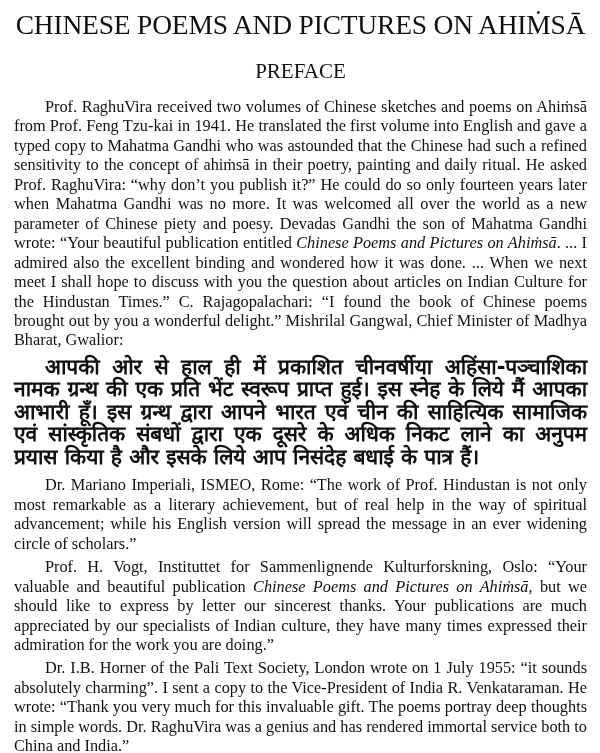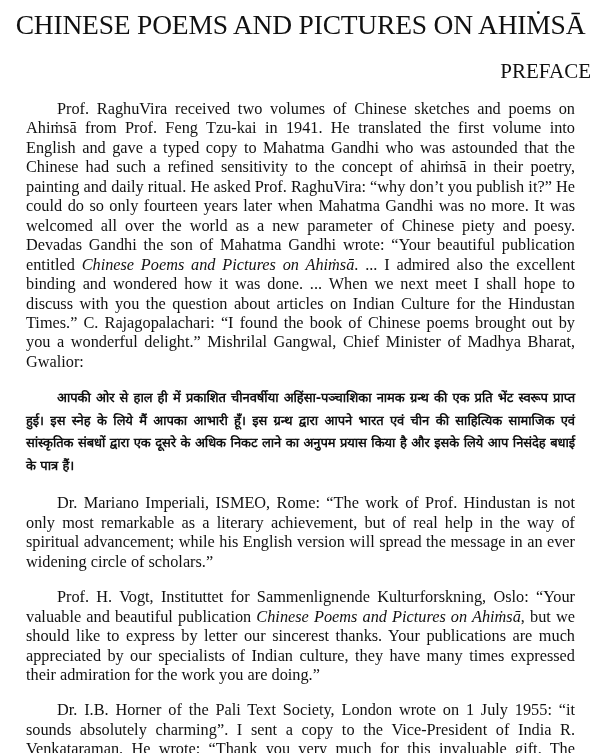--- a/index.html
+++ b/index.html
@@ -27,39 +27,39 @@
       text-align: center;
       font-weight: normal;
       font-size: 27.5px;
       line-height: 30px;
       letter-spacing: -0.2px;
       white-space: nowrap;
     }
     .subtitle {
       margin: 0;
       margin-top: 19px;
-      text-align: right;
+      text-align: center;
       font-weight: normal;
       font-size: 21px;
       line-height: 24px;
     }
     .body {
       margin-top: 14px;
     }
     p {
-      margin: 16px;
+      margin: 4px;
       font-size: 16.3px;
       line-height: 19.45px;
       text-align: justify;
       text-indent: 31px;
     }
     p.hindi {
       font-family: "DejaVu Sans", sans-serif;
       font-weight: bold;
-      font-size: 13px;
+      font-size: 21px;
       line-height: 22.5px;
       margin-top: 6px;
       margin-bottom: 7px;
       letter-spacing: -0.1px;
     }
     p.tight {
       letter-spacing: -0.35px;
       word-spacing: -0.5px;
     }
     em { font-style: italic; }

